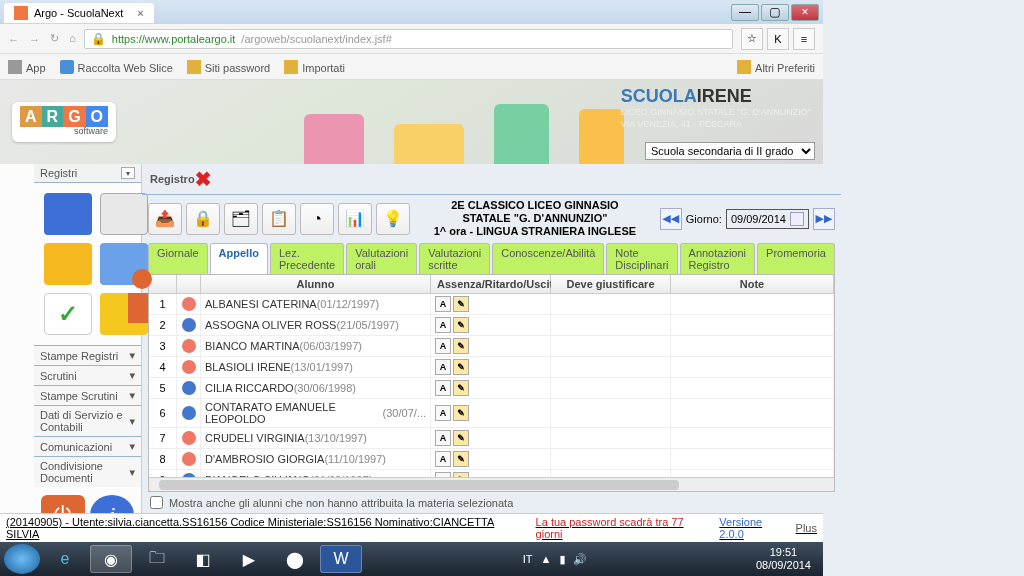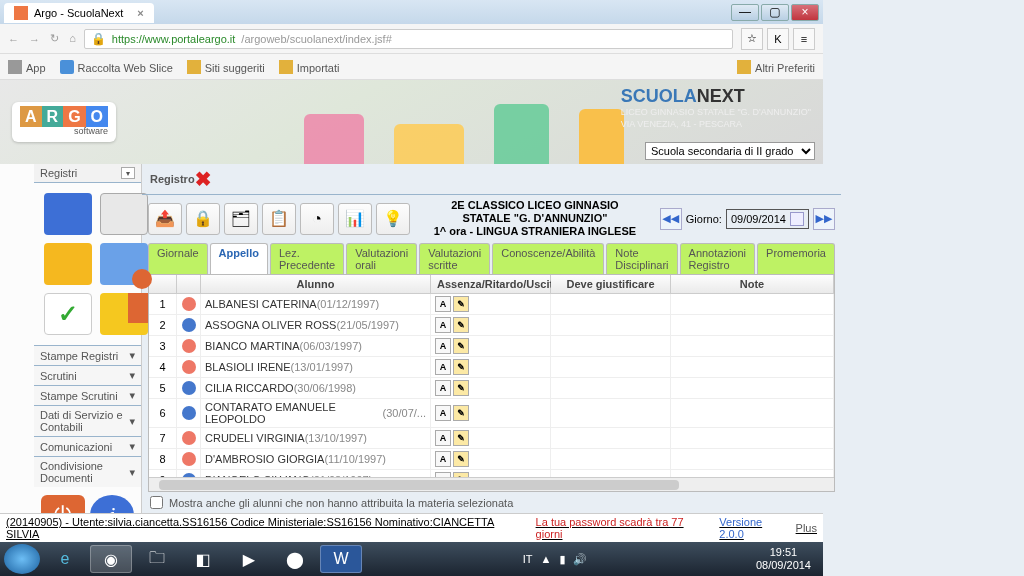--- a/index.html
+++ b/index.html
@@ -161,21 +161,21 @@
     <span class="bk-item">
         <span class="bk-ico" style="background:#999"></span>
         <span>App</span>
       </span>
     <span class="bk-item">
         <span class="bk-ico bk-page"></span>
         <span>Raccolta Web Slice</span>
       </span>
     <span class="bk-item">
         <span class="bk-ico bk-folder"></span>
-        <span>Siti suggeriti</span>
+        <span>Siti password</span>
       </span>
     <span class="bk-item">
         <span class="bk-ico bk-folder"></span>
         <span>Importati</span>
       </span>
     <span class="bk-item" style="margin-left:auto">
         <span class="bk-ico bk-folder"></span>
         <span>Altri Preferiti</span>
       </span>
   </div>
@@ -185,21 +185,21 @@
       <div><span class="logo-a">A</span><span class="logo-r">R</span><span class="logo-g">G</span><span class="logo-o">O</span></div>
       <div class="logo-sub">software</div>
     </div>
     <div class="scene">
         <div></div>
         <div></div>
         <div></div>
         <div></div>
       </div>
     <div class="brand-right">
-      <div class="title"><span class="blue">SCUOLA</span><span class="dark">NEXT</span></div>
+      <div class="title"><span class="blue">SCUOLA</span><span class="dark">IRENE</span></div>
       <div class="info">LICEO GINNASIO STATALE "G. D'ANNUNZIO"</div>
       <div class="info">VIA VENEZIA, 41 - PESCARA</div>
     </div>
     <select class="school-select">
       <option>Scuola secondaria di II grado</option>
     </select>
   </div>
 
   <div class="content">
     <div class="sidebar">

